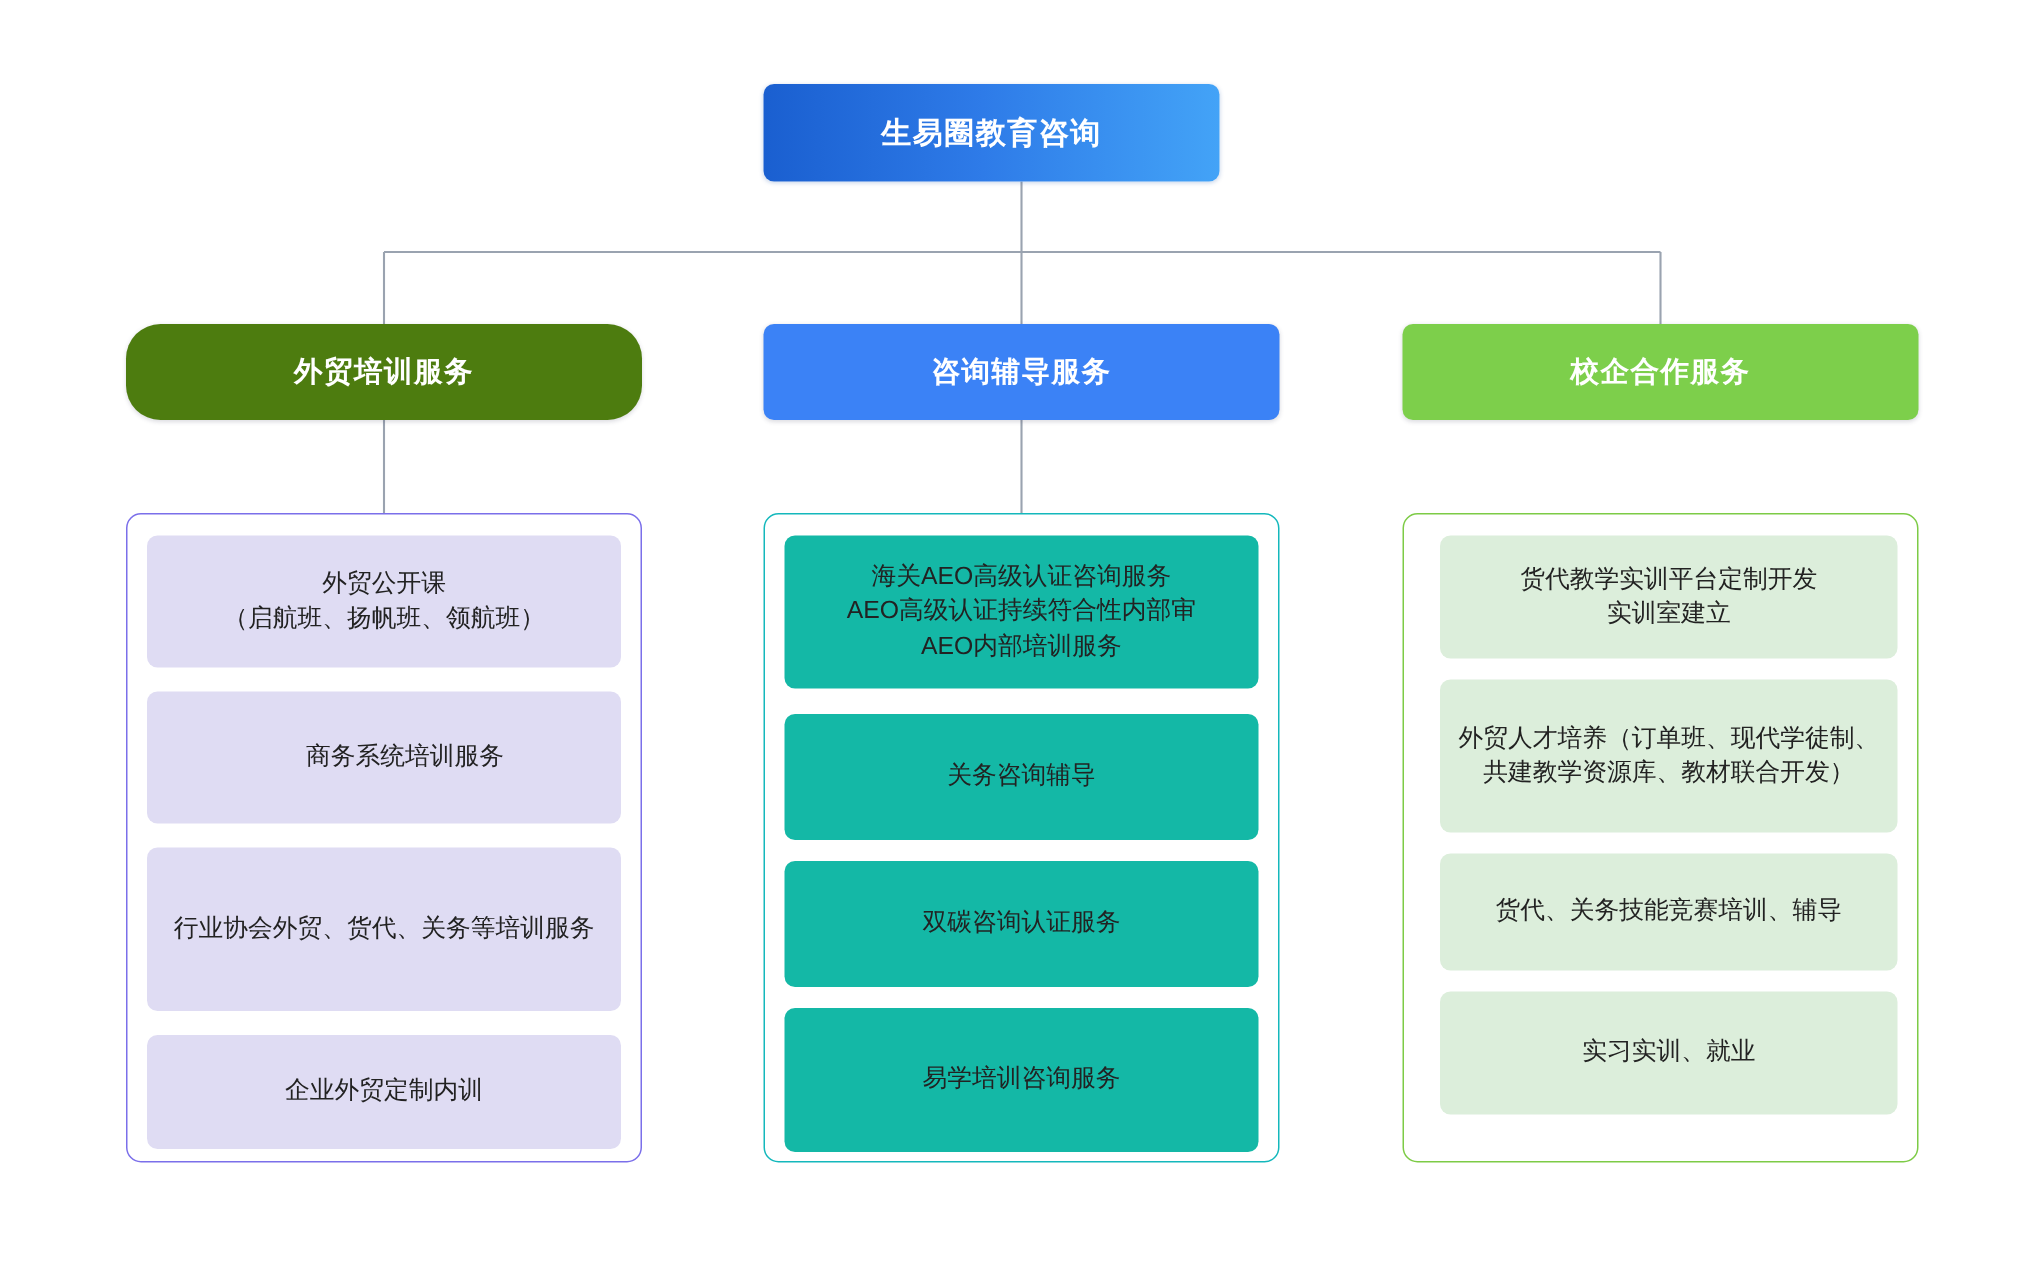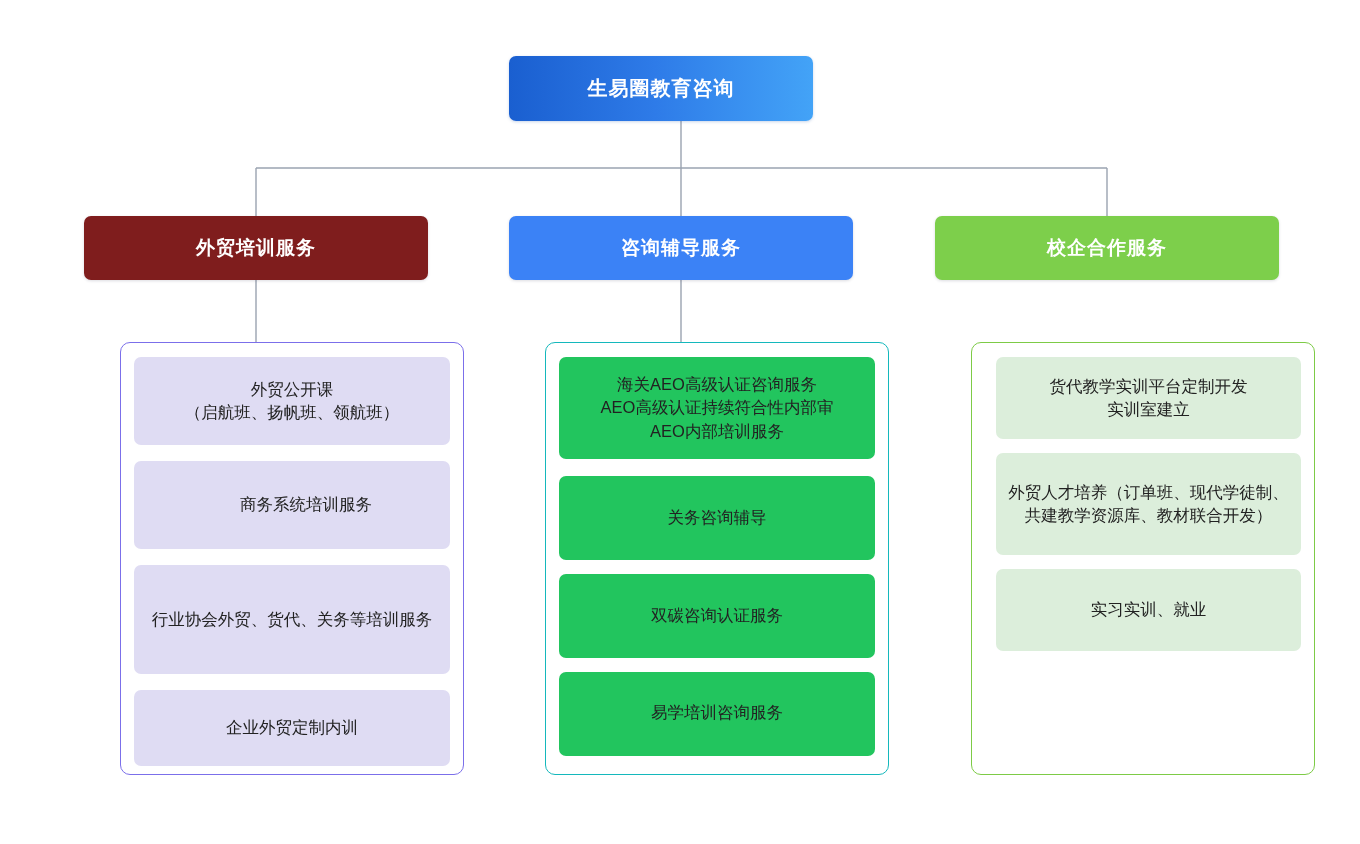--- a/index.html
+++ b/index.html
@@ -86,47 +86,46 @@
     width: 344px;
     height: 433px;
     box-sizing: border-box;
     border-radius: 10px;
     border: 1.6px solid #cccccc;
     background: #ffffff;
     padding: 14px 13px;
     display: flex;
     flex-direction: column;
     z-index: 2;
-    margin-left: 36px;
   }
 
   .leaf {
     box-sizing: border-box;
     border-radius: 7px;
     display: flex;
     align-items: center;
     justify-content: center;
     text-align: center;
     font-size: 16.5px;
     line-height: 1.42;
     color: #222222;
     padding: 6px 12px;
     white-space: pre-line;
     flex: 0 0 auto;
   }
 
   
-  .col-0 .branch-header { background: #7f1d1d; }
+  .col-0 .branch-header { background: #4d7c0f; border-radius: 23px; }
   .col-0 .branch-panel  { border-color: #7B6FEA; }
   .col-0 .leaf          { background: #DFDCF3; }
 
   
   .col-1 .branch-header { background: #3b82f6; }
   .col-1 .branch-panel  { border-color: #14B8BC; }
-  .col-1 .leaf          { background: #22c55e; }
+  .col-1 .leaf          { background: #14b8a6; }
 
   
   .col-2 .branch-header { background: #7DCF4B; }
   .col-2 .branch-panel  { border-color: #7DCB46; padding-left: 24px; }
   .col-2 .leaf          { background: #DCEEDB; }
 </style>
 </head>
 <body>
 
 <div id="chart-canvas">
@@ -165,29 +164,30 @@
   <div class="branch col-1">
     <div class="branch-header">
       <span>咨询辅导服务</span>
     </div>
     <div class="branch-panel">
       <div class="leaf" style="height:102px;margin-bottom:17px;">海关AEO高级认证咨询服务
 AEO高级认证持续符合性内部审
 AEO内部培训服务</div>
       <div class="leaf" style="height:84px;margin-bottom:14px;">关务咨询辅导</div>
       <div class="leaf" style="height:84px;margin-bottom:14px;">双碳咨询认证服务</div>
-      <div class="leaf" style="height:84px;font-family:Liberation Mono, monospace;">易学培训咨询服务</div>
+      <div class="leaf" style="height:96px;">易学培训咨询服务</div>
     </div>
   </div>
 
   <div class="branch col-2">
     <div class="branch-header">
       <span>校企合作服务</span>
     </div>
     <div class="branch-panel">
       <div class="leaf" style="height:82px;margin-bottom:14px;">货代教学实训平台定制开发
 实训室建立</div>
       <div class="leaf" style="height:102px;margin-bottom:14px;">外贸人才培养（订单班、现代学徒制、共建教学资源库、教材联合开发）</div>
+      <div class="leaf" style="height:78px;margin-bottom:14px;">货代、关务技能竞赛培训、辅导</div>
       <div class="leaf" style="height:82px;">实习实训、就业</div>
     </div>
   </div>
 
 </div>
 
 </body></html>

